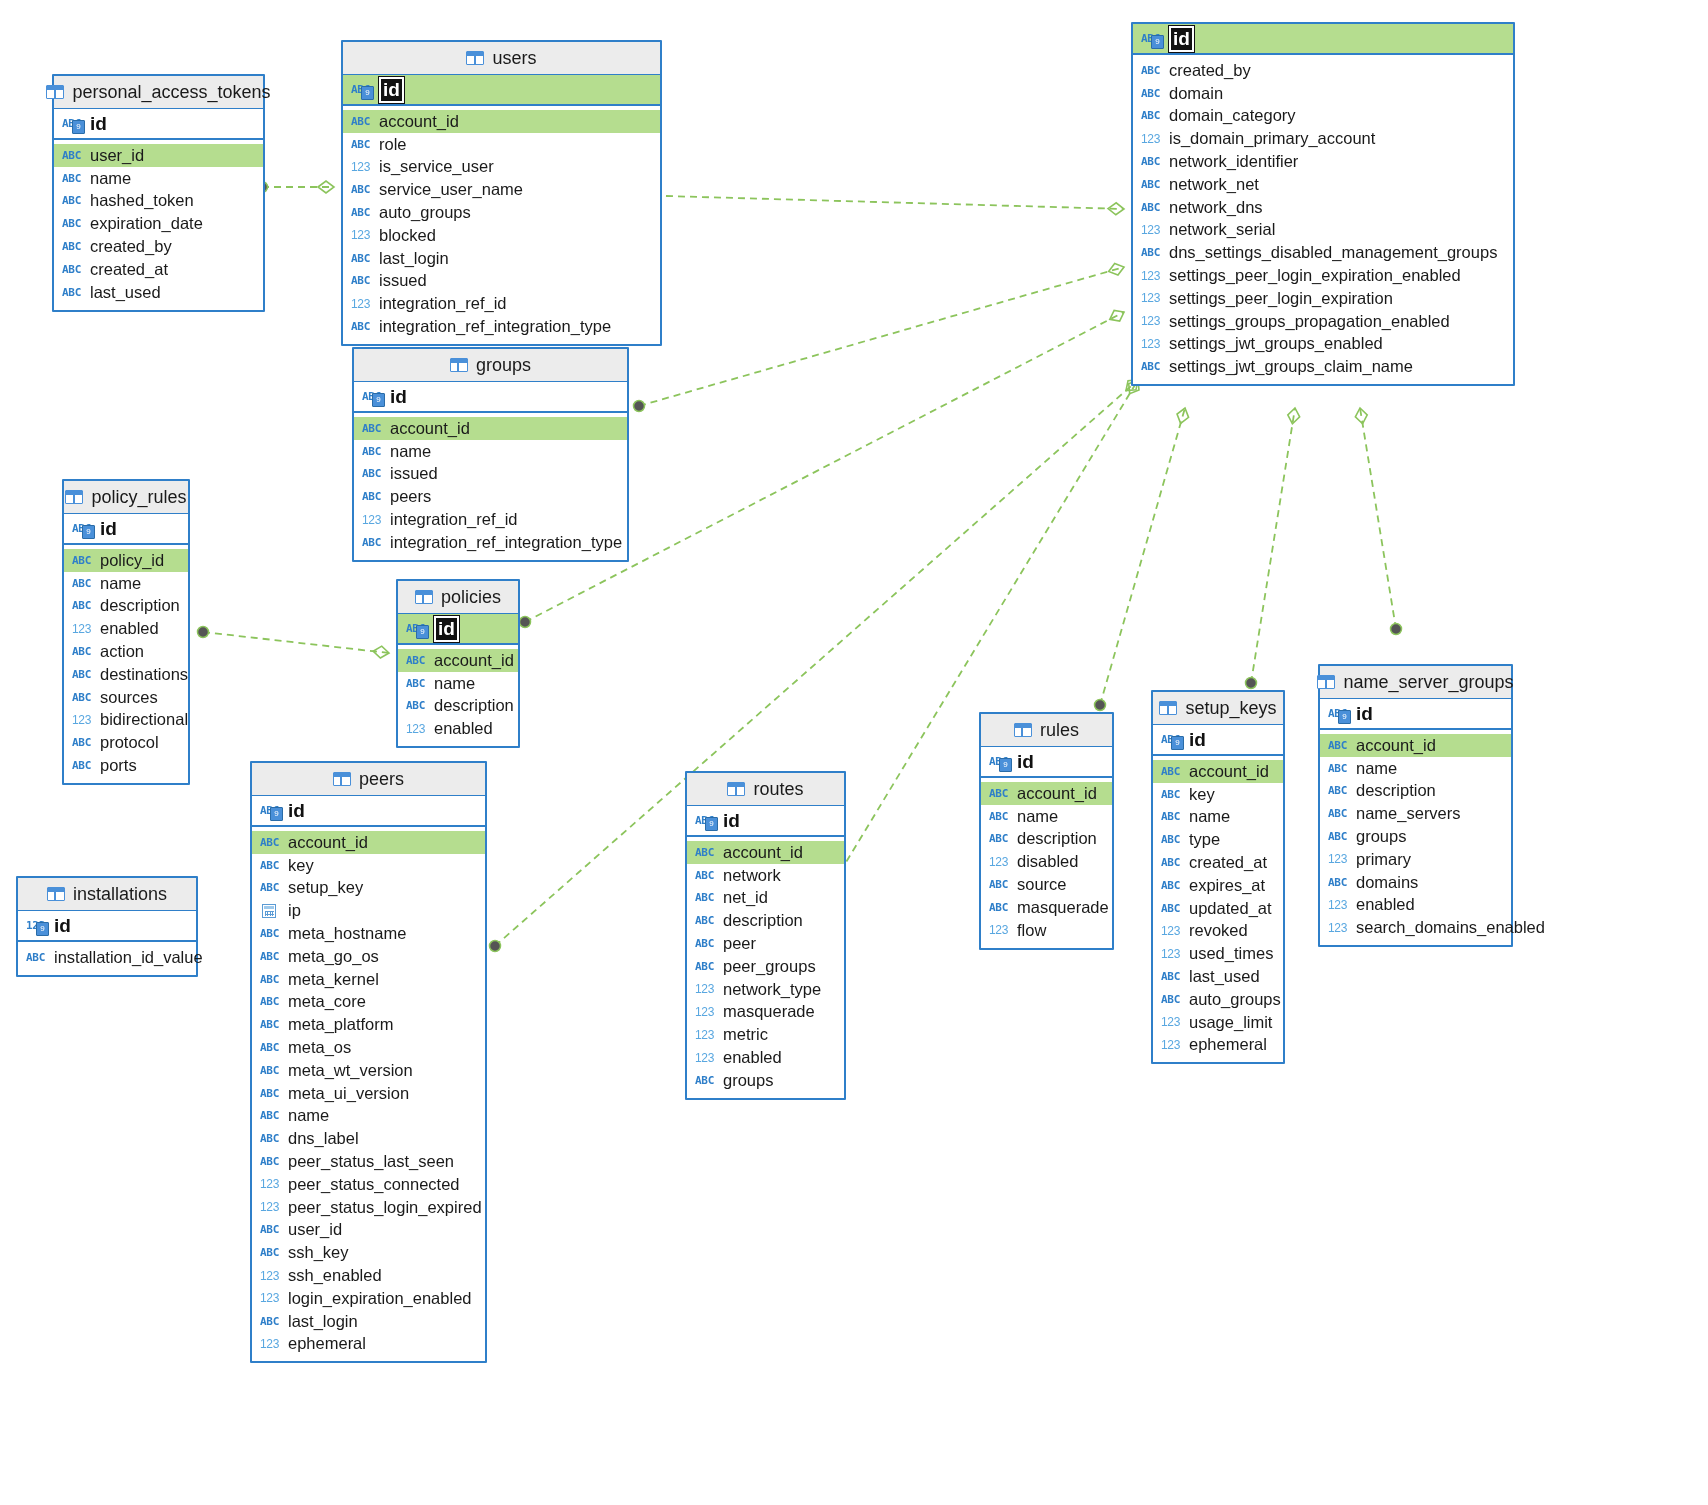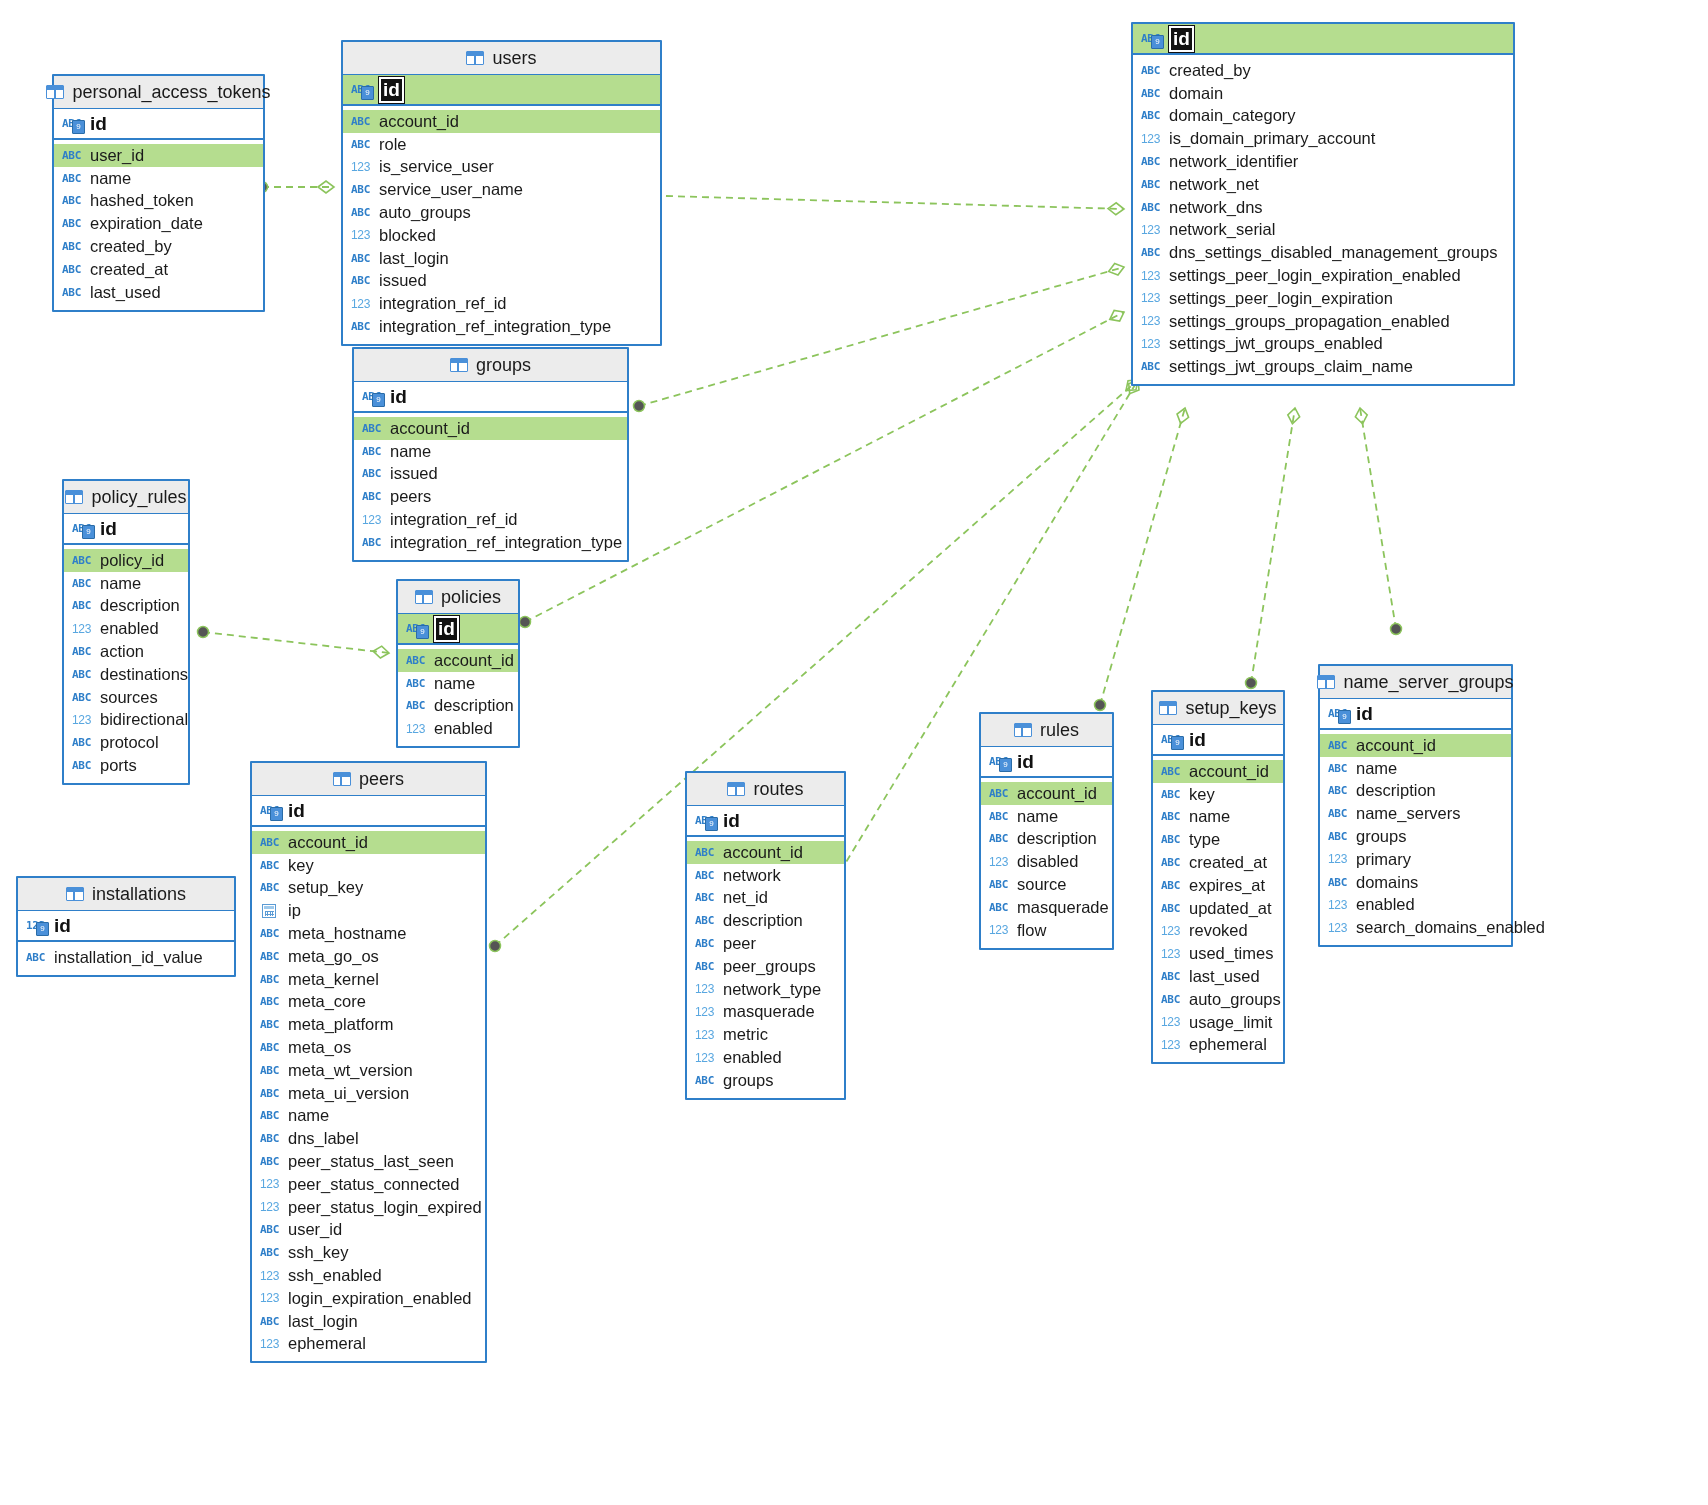--- a/index.html
+++ b/index.html
@@ -514,21 +514,21 @@
         <div class="col-row">
           <span class="type-icon">ABC</span>
           <span>description</span>
         </div>
         <div class="col-row">
           <span class="type-icon num">123</span>
           <span>enabled</span>
         </div>
       </div>
     </div>
-    <div class="table-box" style="left: 16px; top: 876px; width: 220px;">
+    <div class="table-box" style="left: 16px; top: 876px; width: 182px;">
       <div class="tbl-header">
         <span class="tbl-glyph"></span>
         <span class="tbl-name">installations</span>
       </div>
       <div class="tbl-pk">
         <span class="pk-icon">
           <span class="base">123</span>
           <span class="keybadge">9</span>
         </span>
         <span class="pk-label">id</span>

